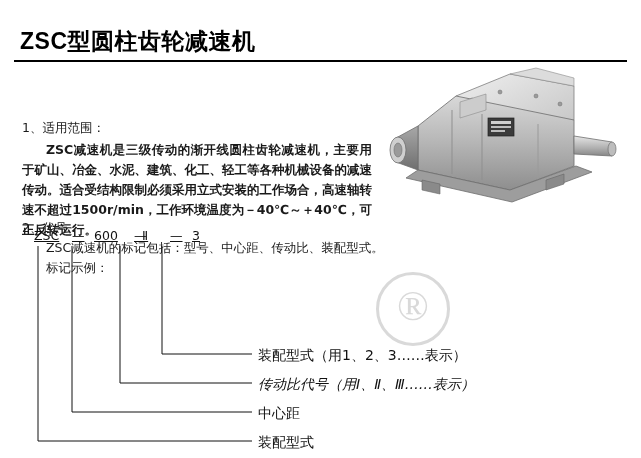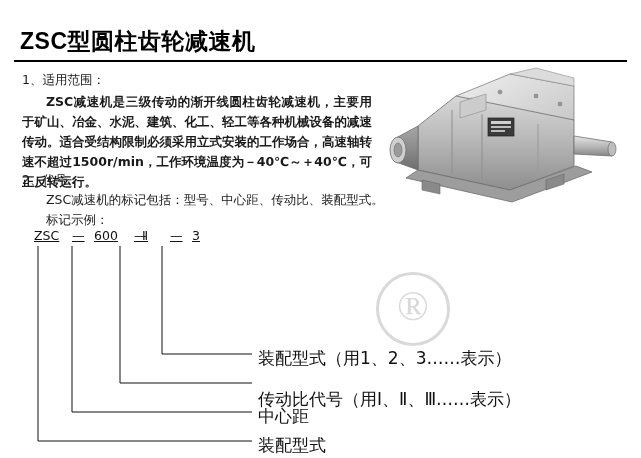--- a/index.html
+++ b/index.html
@@ -39,20 +39,21 @@
     height: 2px;
     background: #000;
   }
   
   .sec {
     position: absolute;
     font-size: 12.5px;
     line-height: 20px;
     color: #1a1a1a;
     font-family: "DejaVu Sans", "Liberation Sans", sans-serif;
+    margin-top: 48px;
   }
   .sec-1-head { left: 22px; top: 70px; }
   .sec-1-body {
     left: 22px;
     top: 92px;
     width: 350px;
     text-indent: 24px;
     text-align: justify;
     font-weight: bold;
   }
@@ -81,27 +82,27 @@
     position: absolute;
     left: 0;
     top: 0;
     width: 641px;
     height: 458px;
     pointer-events: none;
   }
   
   .lead-label {
     position: absolute;
-    font-size: 17px;
+    font-size: 14px;
     color: #111;
     font-family: "DejaVu Sans", "Liberation Sans", sans-serif;
     white-space: nowrap;
   }
   .ll-1 { left: 258px; top: 347px; }
-  .ll-2 { left: 258px; top: 388px; }
+  .ll-2 { left: 258px; top: 376px; font-style: italic; }
   .ll-3 { left: 258px; top: 405px; }
   .ll-4 { left: 258px; top: 434px; }
   
   .watermark {
     position: absolute;
     left: 376px;
     top: 272px;
     width: 68px;
     height: 68px;
     border: 3px solid #d9d9d9;

